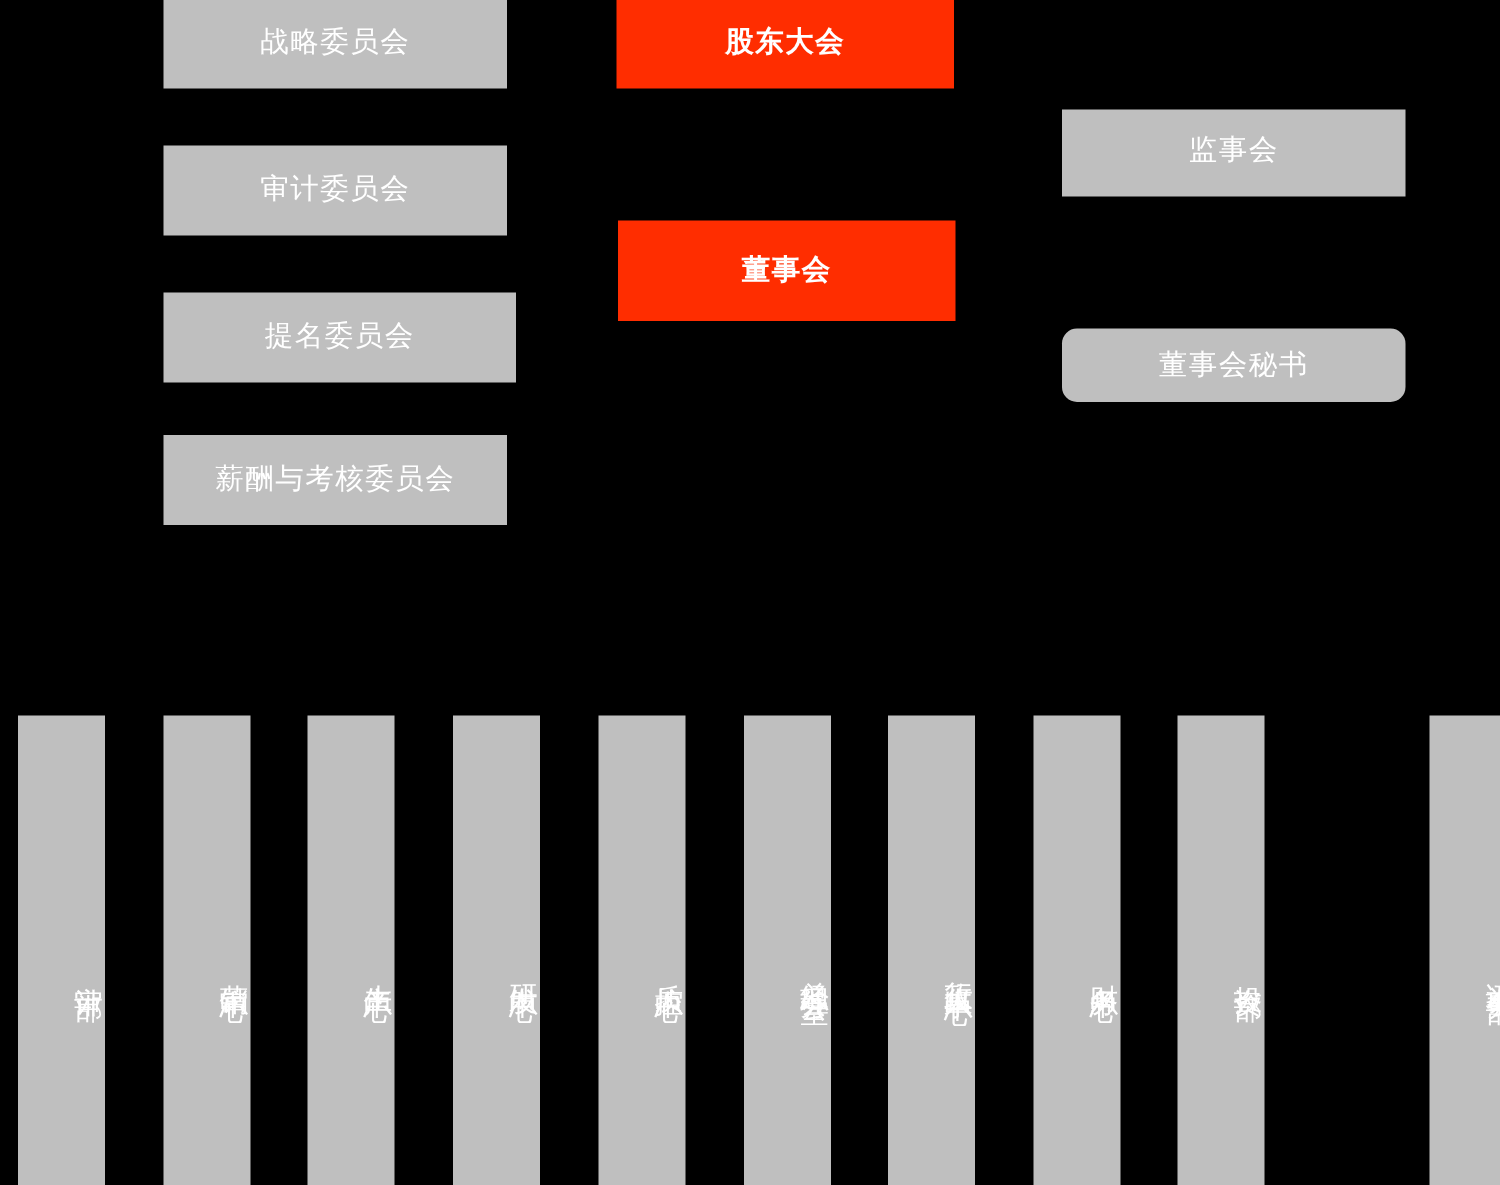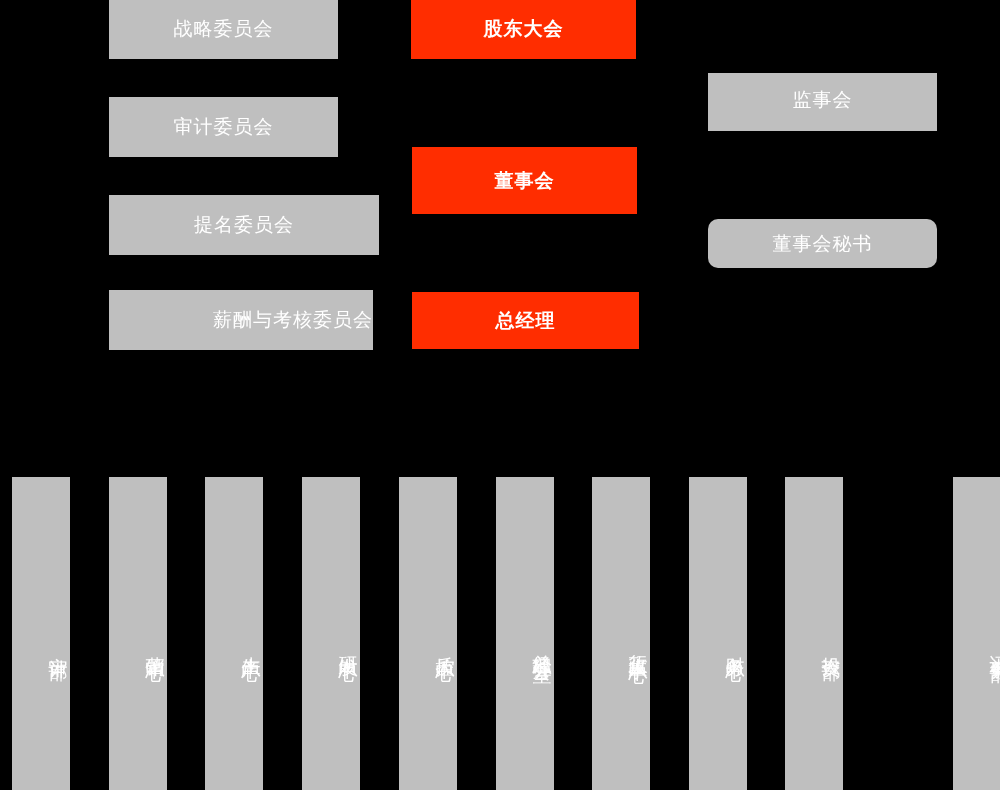--- a/index.html
+++ b/index.html
@@ -59,35 +59,32 @@
 <body>
 
 <div id="chart">
 
   <div class="node gray" style="left:97px; top:-1px; width:229px; height:60px;">
     <span>战略委员会</span>
   </div>
   <div class="node gray" style="left:97px; top:97px; width:229px; height:60px;">
     <span>审计委员会</span>
   </div>
-  <div class="node gray" style="left:97px; top:195px; width:270px; height:60px;">
+  <div class="node gray" style="left:97px; top:195px; width:235px; height:60px;">
     <span>提名委员会</span>
   </div>
-  <div class="node gray" style="left:97px; top:290px; width:264px; height:60px;justify-content:flex-end;">
+  <div class="node gray" style="left:97px; top:290px; width:229px; height:60px;">
     <span>薪酬与考核委员会</span>
   </div>
 
   <div class="node red" style="left:399px; top:-1px; width:225px; height:60px;">
     <span>股东大会</span>
   </div>
   <div class="node red" style="left:400px; top:147px; width:225px; height:67px;">
     <span>董事会</span>
-  </div>
-  <div class="node red" style="left:400px; top:292px; width:227px; height:57px;">
-    <span>总经理</span>
   </div>
 
   <div class="node gray" style="left:696px; top:73px; width:229px; height:58px;font-family:Liberation Mono, monospace;">
     <span>监事会</span>
   </div>
   <div class="node gray" style="left:696px; top:219px; width:229px; height:49px;border-radius:10px;">
     <span>董事会秘书</span>
   </div>
 
   <div class="node gray vertical" style="left:0px; top:477px; width:58px; height:313px;">

